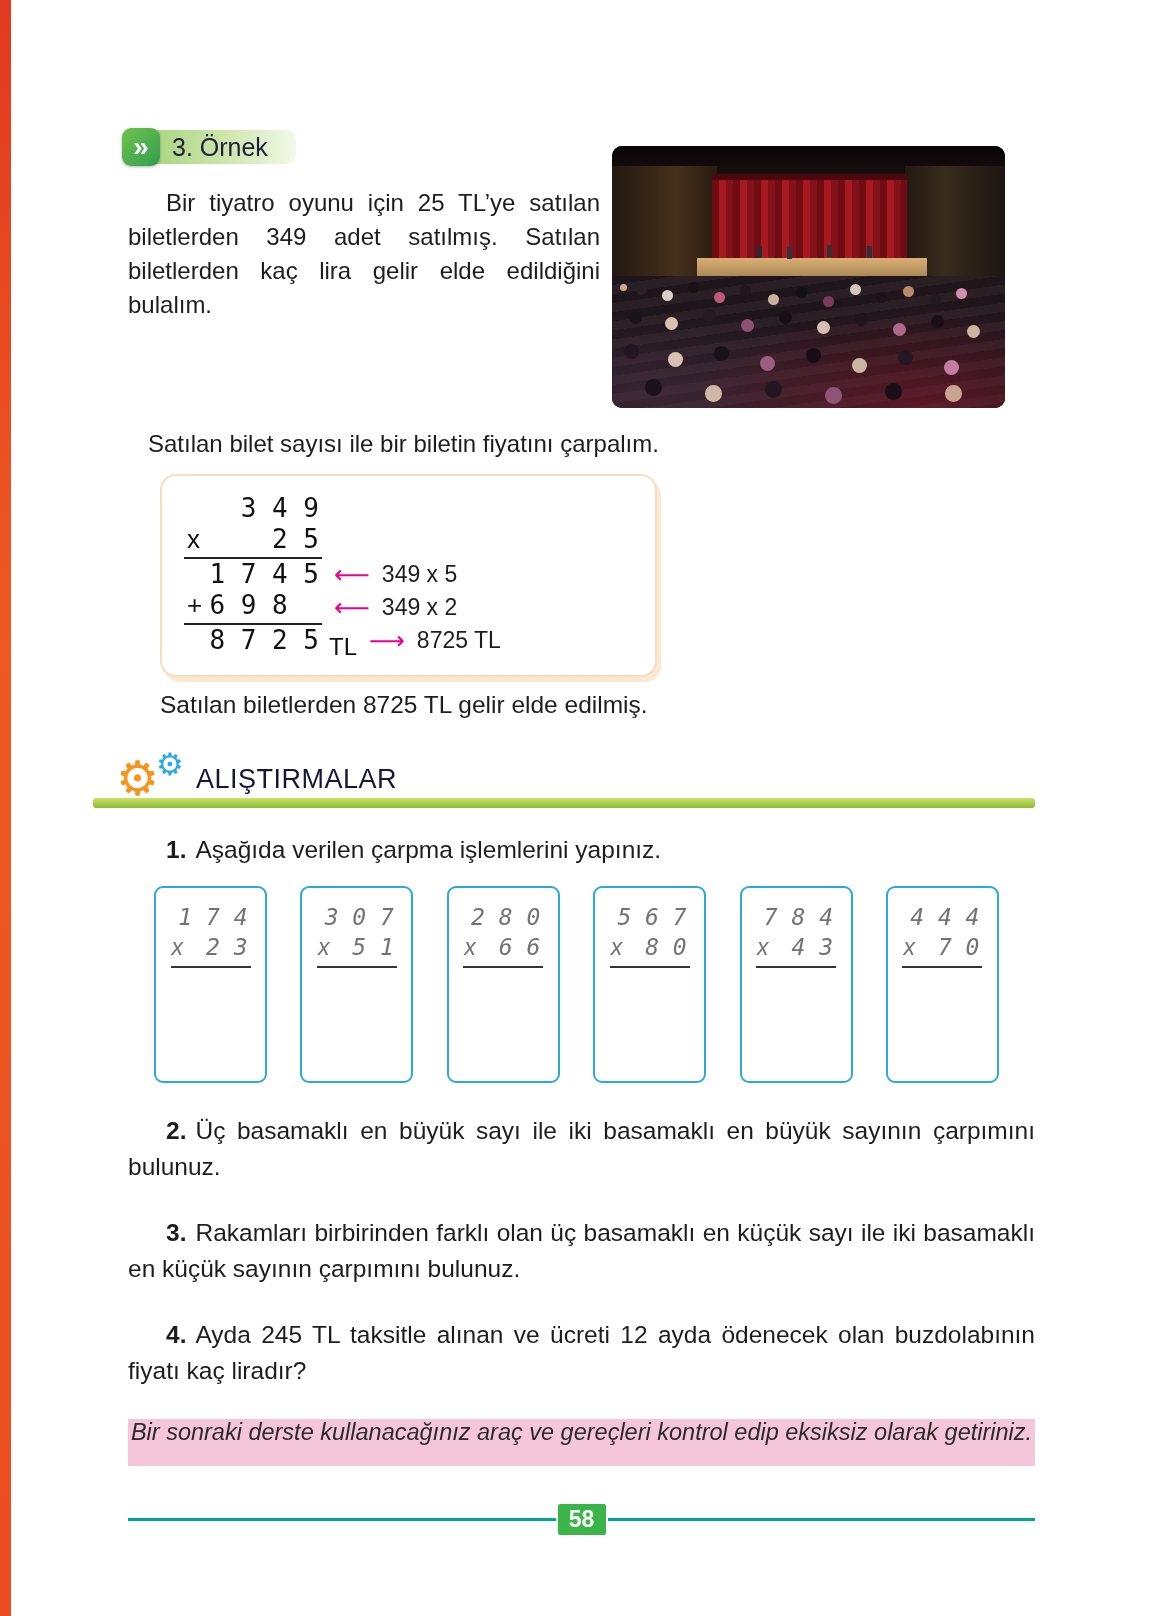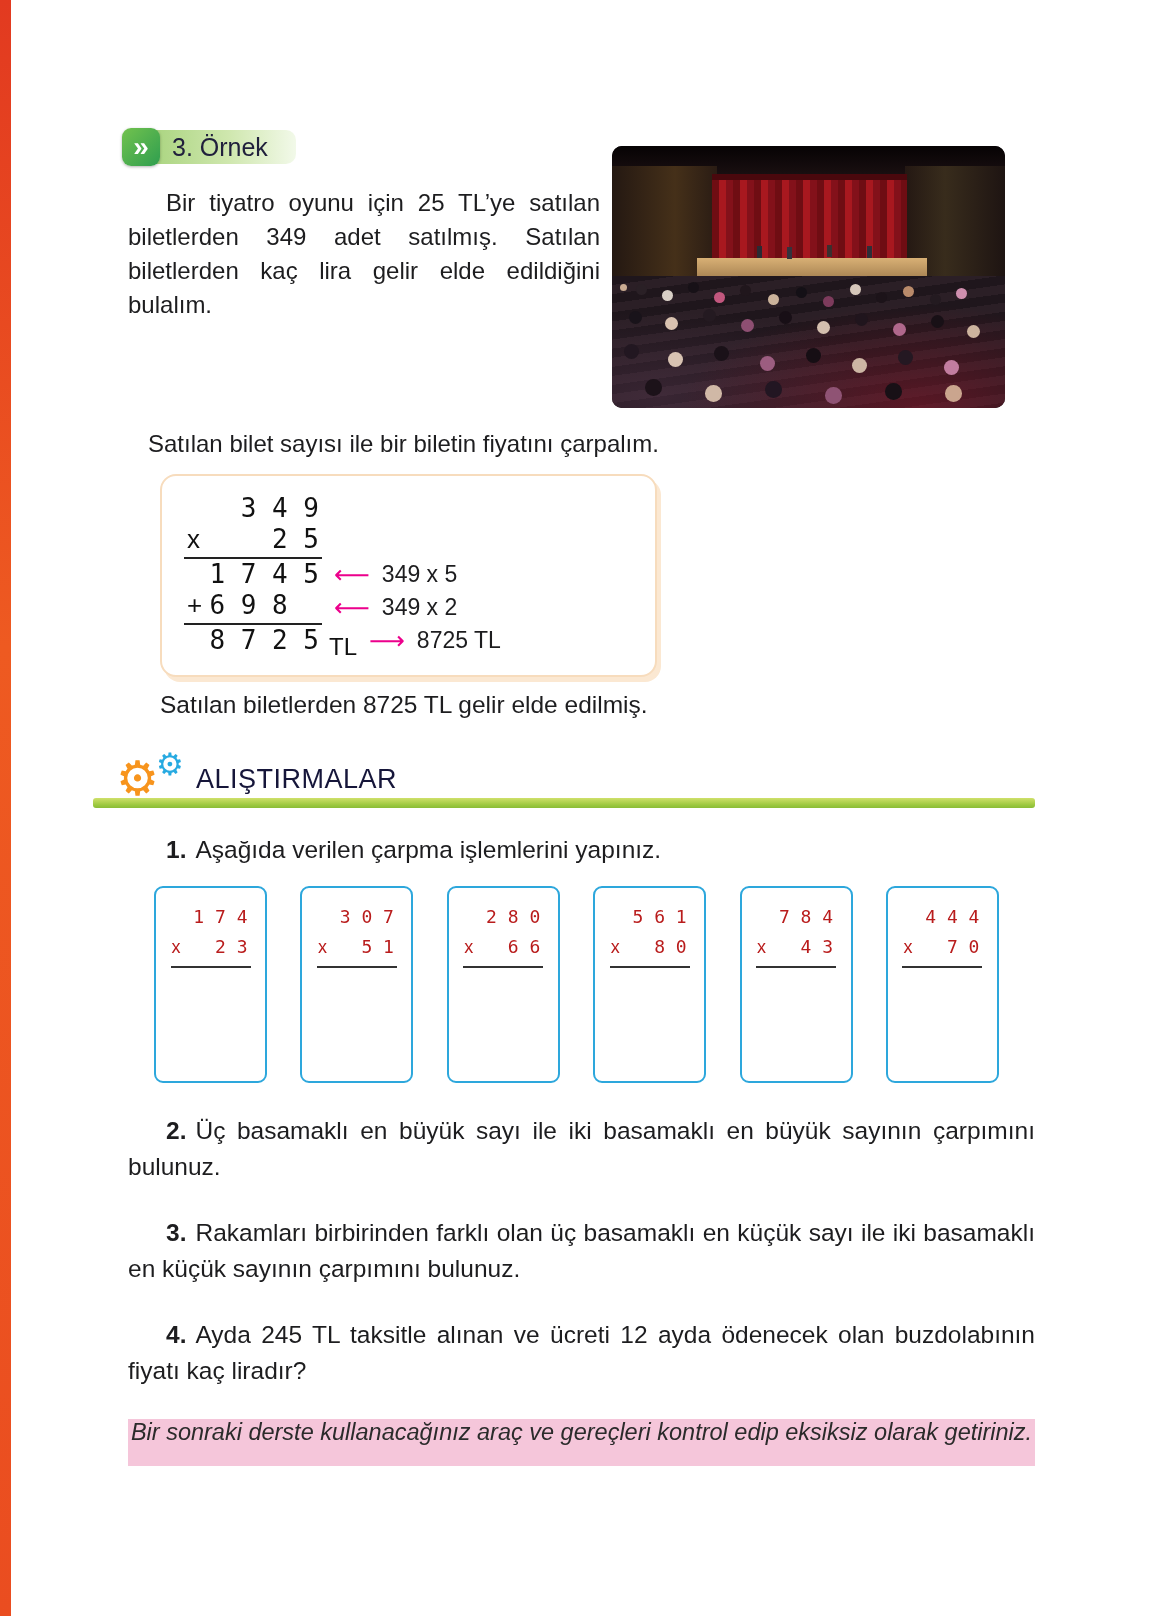--- a/index.html
+++ b/index.html
@@ -84,21 +84,21 @@
   .section-bar { position:relative; z-index:1; height:10px; width:942px; margin:-7px 0 0 -35px;
     border-radius:3px; background:linear-gradient(180deg,#cfe06a,#9cc83f 70%,#8abc36); }
 
   .question { margin-top:30px; font-size:24.5px; line-height:36px; text-align:justify; text-indent:38px; }
   .question.single { text-align:left; margin-top:24px; }
   .qnum { font-weight:bold; margin-right:9px; }
 
   .problem-row { display:flex; justify-content:space-between; width:845px; margin:18px 0 0 26px; }
   .pbox { width:113px; height:197px; border:2px solid #2da7dc; border-radius:9px; background:#fff; }
   .pnum { width:80px; margin:14px auto 0; font-family:"DejaVu Sans Mono", monospace;
-    font-size:18px; color:#b91c1c; }
+    font-size:23px; color:#737373;font-style:italic; }
   .ptop { text-align:right; padding-right:3px; line-height:30px; }
   .pbot { display:flex; justify-content:space-between; border-bottom:2px solid #333;
     padding:0 3px 4px 1px; line-height:30px; }
   .psign { font-family:"Liberation Sans", sans-serif; }
   .pdigits { white-space:pre; }
 
   .notice { margin-top:30px; height:47px; background:#f5c6da; display:flex; align-items:flex-start;
     justify-content:center; font-size:23.5px; font-style:italic; color:#2b2b2b; }
 
   .footer { display:flex; align-items:center; margin-top:38px; }
@@ -214,21 +214,21 @@
         <div class="pnum">
           <div class="ptop">2 8 0</div>
           <div class="pbot">
             <span class="psign">x</span>
             <span class="pdigits">6 6</span>
           </div>
         </div>
       </div>
       <div class="pbox">
         <div class="pnum">
-          <div class="ptop">5 6 1</div>
+          <div class="ptop">5 6 7</div>
           <div class="pbot">
             <span class="psign">x</span>
             <span class="pdigits">8 0</span>
           </div>
         </div>
       </div>
       <div class="pbox">
         <div class="pnum">
           <div class="ptop">7 8 4</div>
           <div class="pbot">
@@ -255,15 +255,20 @@
       <b class="qnum">3.</b><span>Rakamları birbirinden farklı olan üç basamaklı en küçük sayı ile iki basamaklı en küçük sayının çarpımını bulunuz.</span>
     </p>
     <p class="question">
       <b class="qnum">4.</b><span>Ayda 245 TL taksitle alınan ve ücreti 12 ayda ödenecek olan buzdolabının fiyatı kaç liradır?</span>
     </p>
 
     <div class="notice">
       <span>Bir sonraki derste kullanacağınız araç ve gereçleri kontrol edip eksiksiz olarak getiriniz.</span>
     </div>
 
+    <div class="footer">
+      <span class="fline"></span>
+      <span class="pagenum">58</span>
+      <span class="fline"></span>
+    </div>
 
   </div>
 </div>
 
 </body></html>

